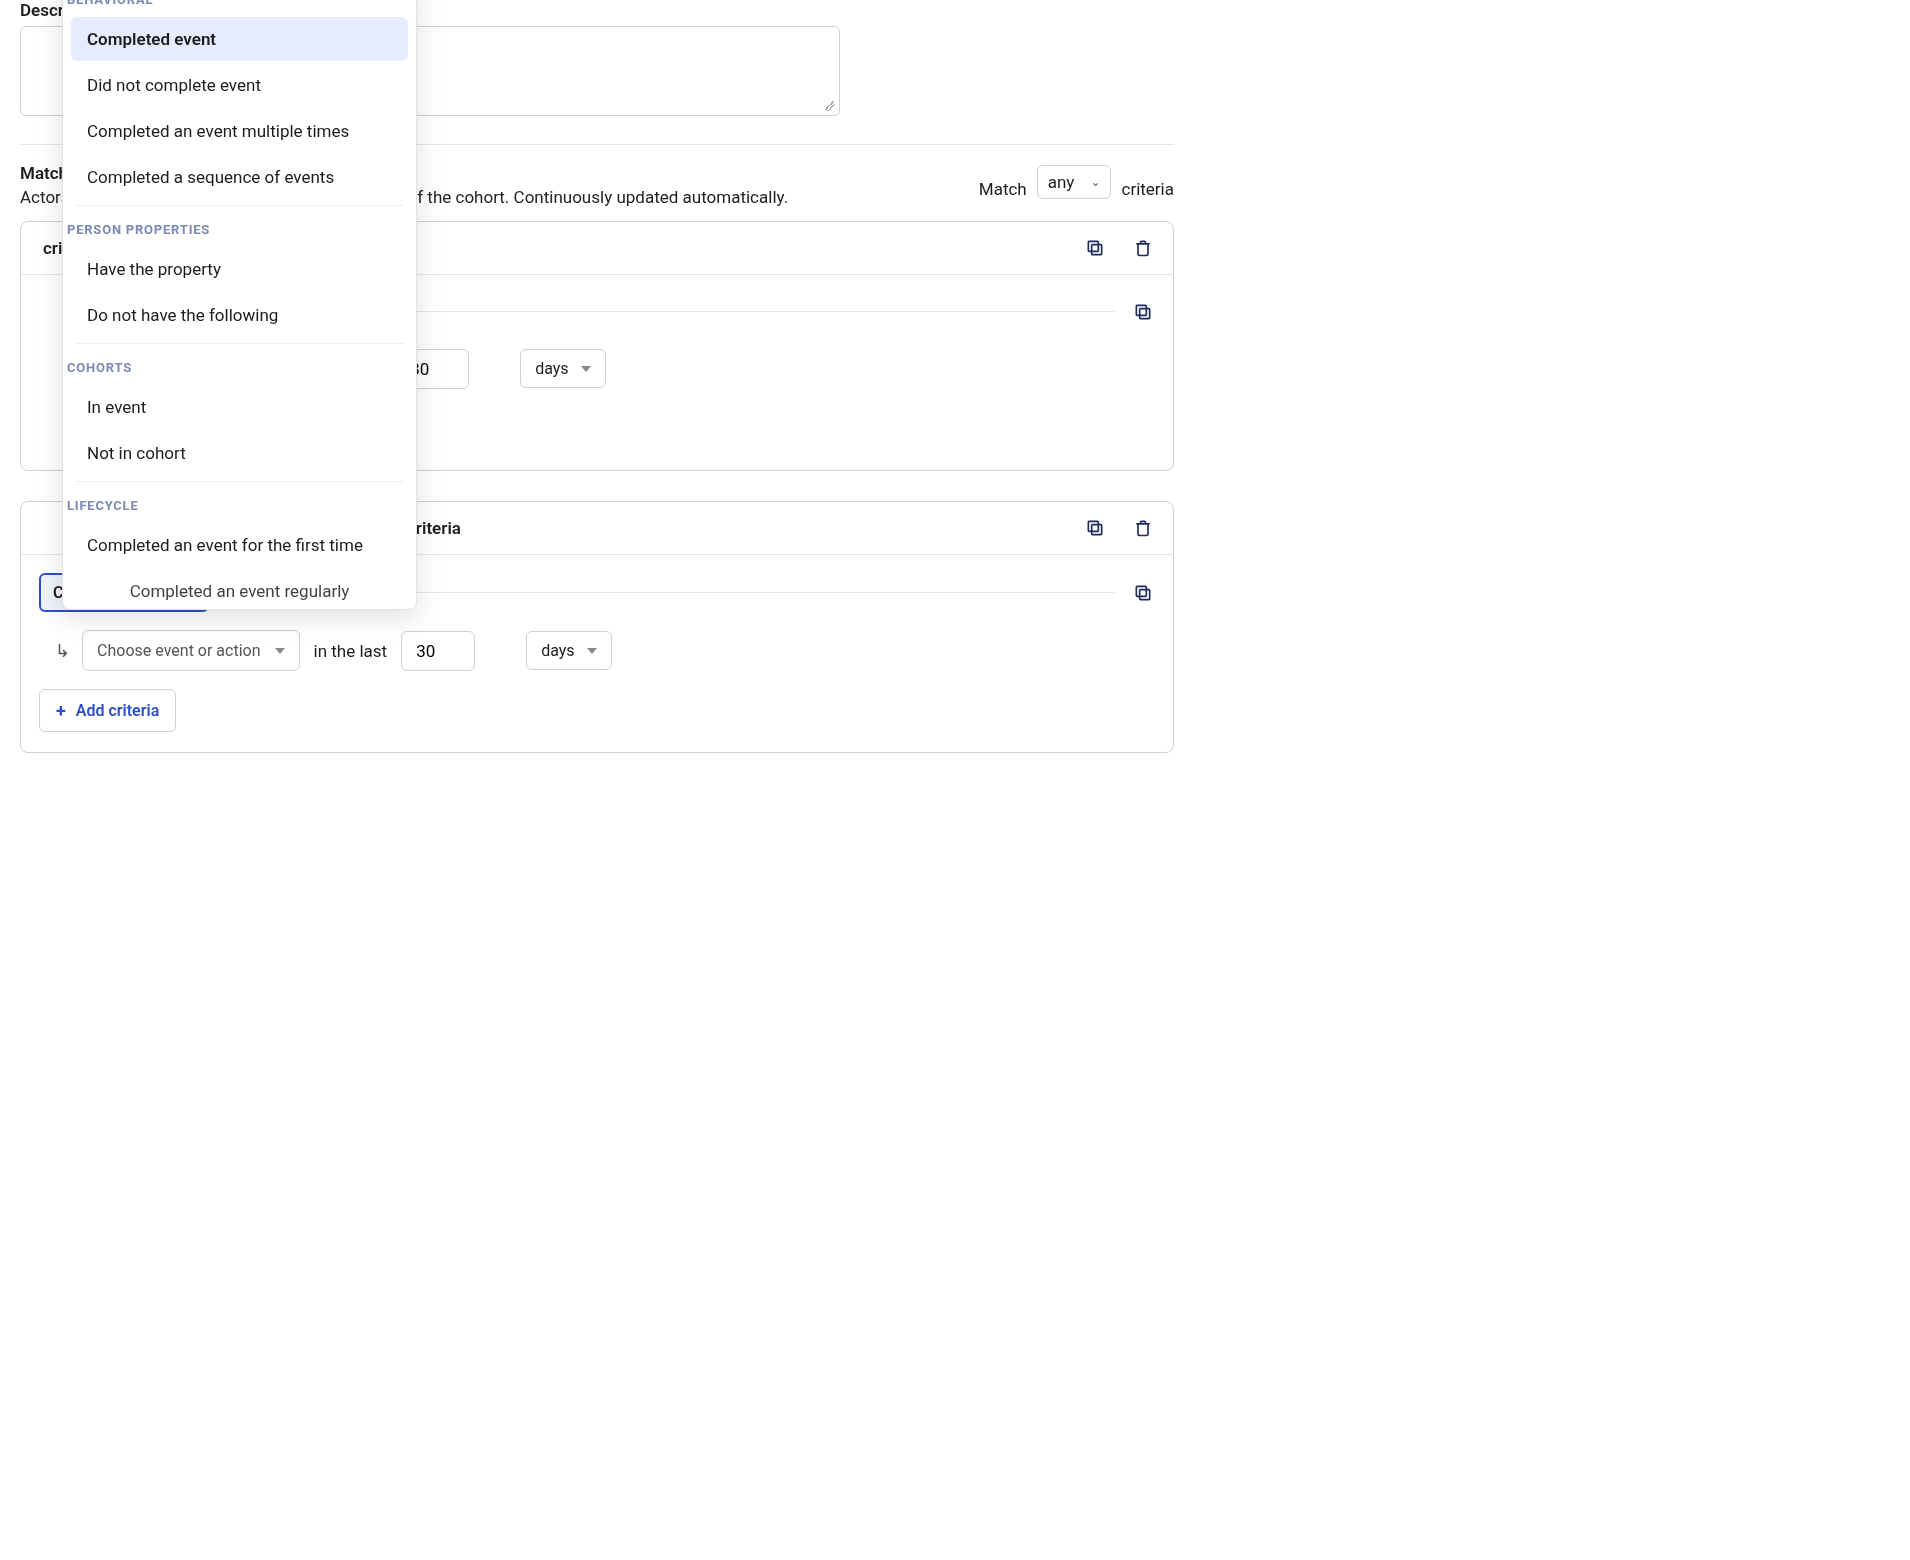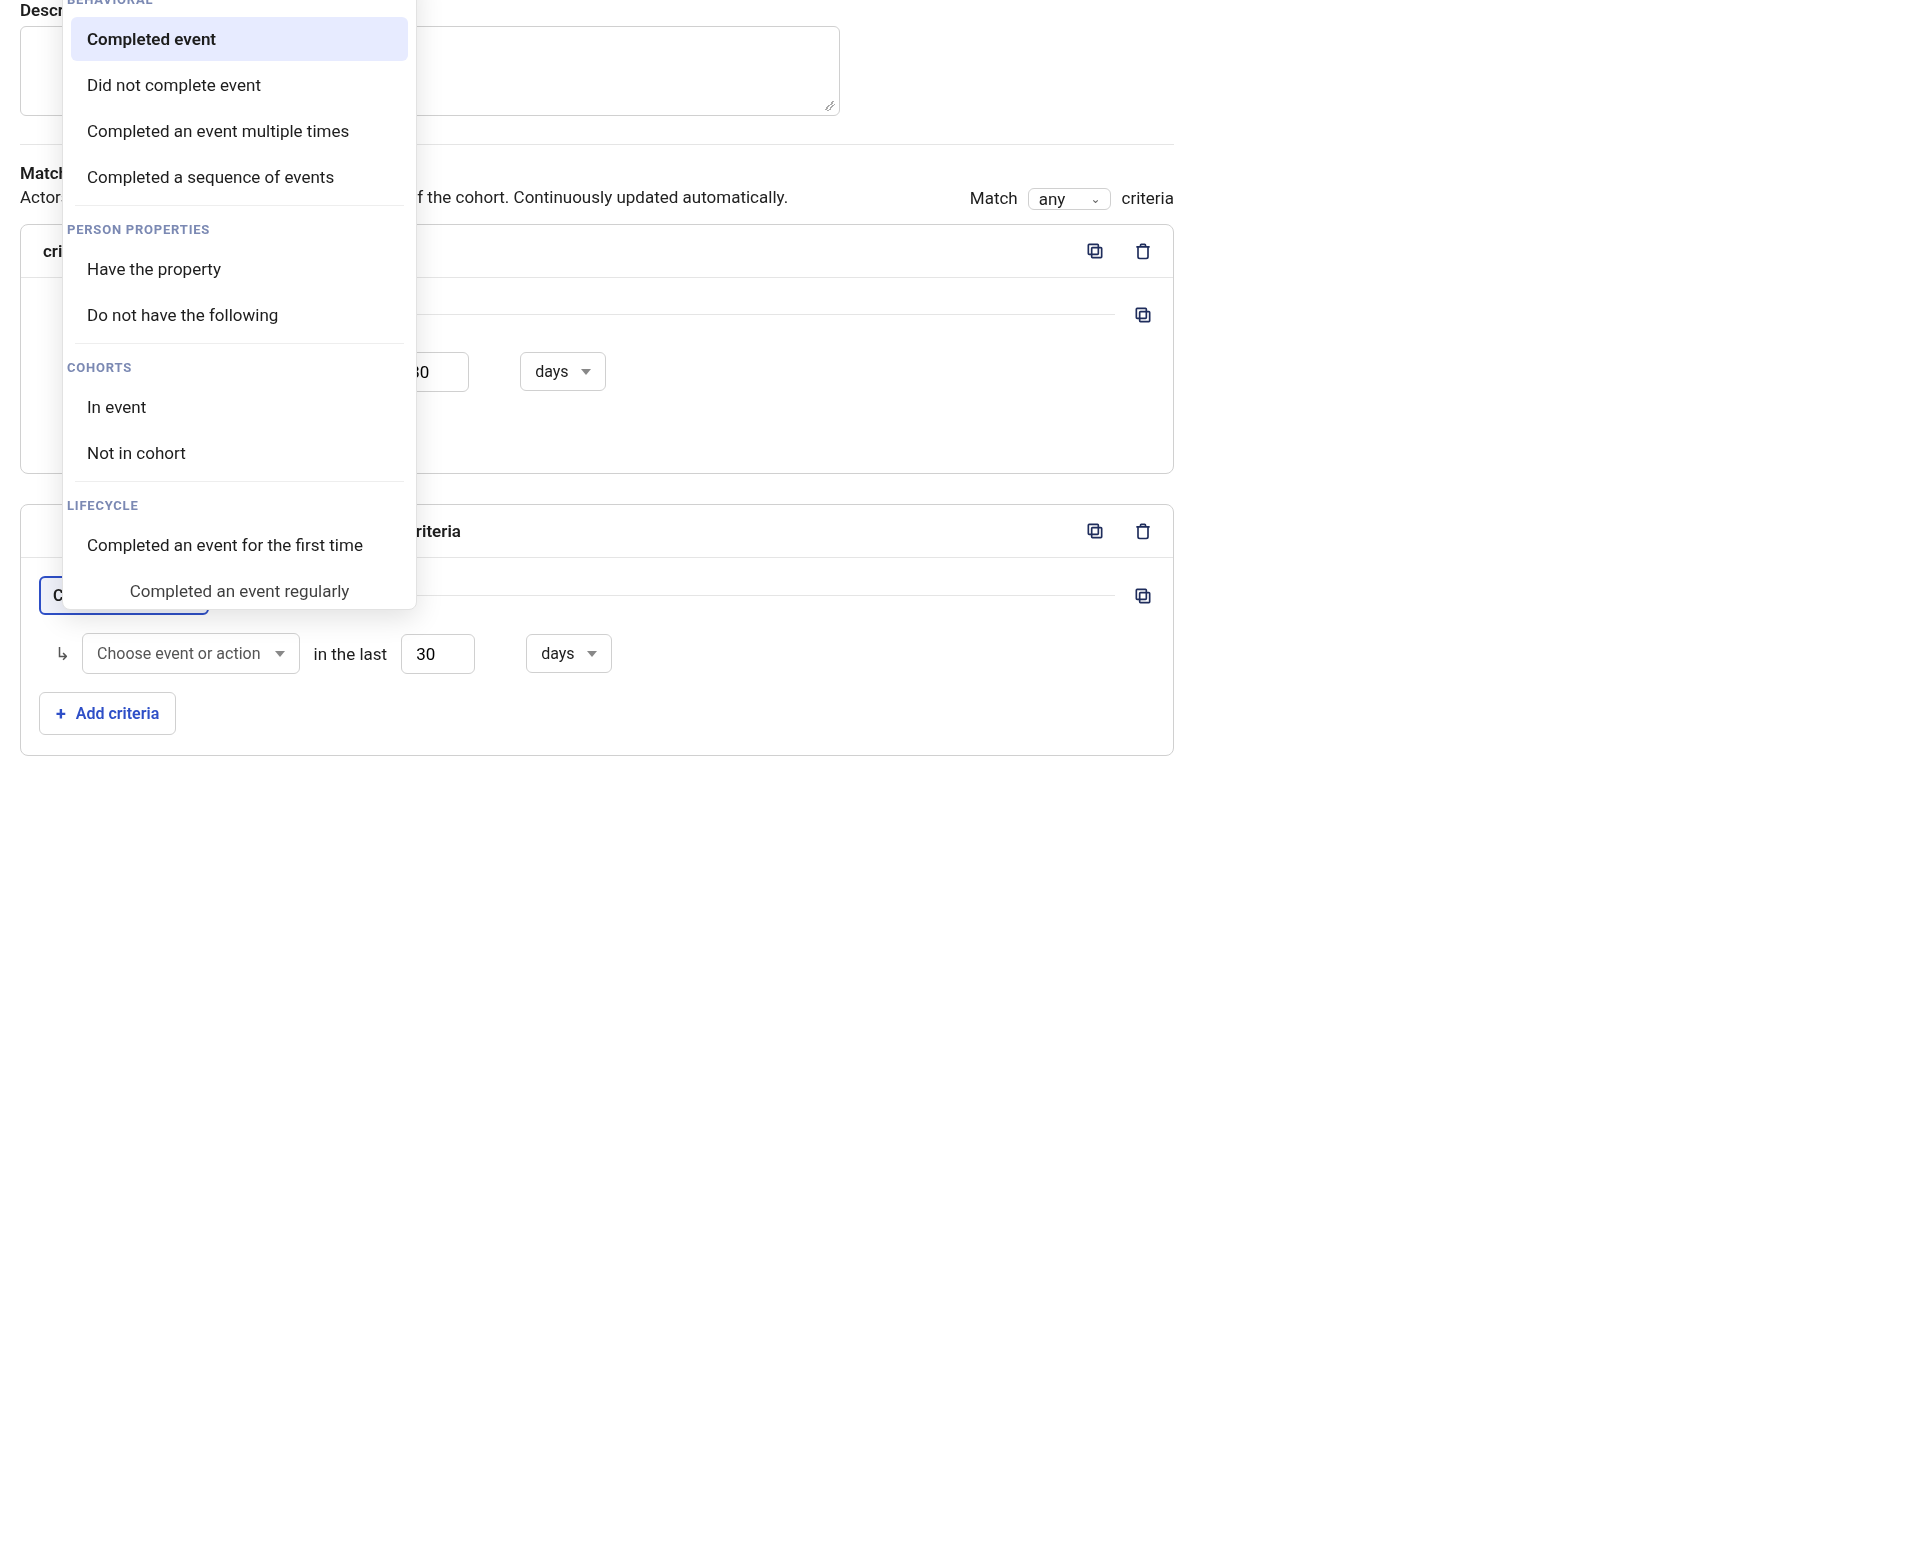--- a/index.html
+++ b/index.html
@@ -5,22 +5,22 @@
 * { margin:0; padding:0; box-sizing:border-box; font-family:-apple-system,BlinkMacSystemFont,"Segoe UI",Roboto,sans-serif; }
 body { background:#fff; color:#1d1d1d; font-size:16px; padding:0 20px 40px 20px; width:1194px; }
 .description-label { font-weight:600; font-size:17px; margin-bottom:6px; }
 .textarea { width:820px; height:90px; border:1px solid #d0d0d0; border-radius:6px; resize:both; position:relative; }
 .textarea::after { content:""; position:absolute; right:4px; bottom:4px; width:10px; height:10px; background:
   linear-gradient(135deg, transparent 40%, #aaa 40%, #aaa 50%, transparent 50%, transparent 60%, #aaa 60%, #aaa 70%, transparent 70%); }
 .divider { border-top:1px solid #e5e5e5; margin:28px 0 18px 0; }
 .match-row { display:flex; align-items:flex-start; justify-content:space-between; margin-bottom:14px; }
 .match-left .match-title { font-weight:600; font-size:17px; margin-bottom:4px; }
 .match-left .match-desc { font-size:17px; color:#222; }
-.match-right { display:flex; align-items:flex-start; gap:10px; font-size:17px; margin-top:25px; }
-.select-box { border:1px solid #d0d0d0; border-radius:6px; padding:0 10px; display:flex; align-items:center; gap:25px; cursor:pointer; background:#fff; }
+.match-right { display:flex; align-items:flex-end; gap:10px; font-size:17px; margin-top:2px; }
+.select-box { border:1px solid #d0d0d0; border-radius:6px; padding:6px 10px; display:flex; align-items:center; gap:16px; cursor:pointer; background:#fff; }
 .chev { font-size:12px; color:#666; }
 .criteria-group { border:1px solid #d0d0d0; border-radius:8px; margin-bottom:30px; background:#fff; }
 .group-header { display:flex; align-items:center; justify-content:space-between; padding:14px 18px; border-bottom:1px solid #e5e5e5; }
 .group-header-left { display:flex; align-items:center; gap:12px; }
 .group-header-title { font-weight:600; font-size:17px; }
 .icon-btn { width:24px; height:24px; cursor:pointer; color:#1f2d5c; display:flex; align-items:center; justify-content:center; }
 .icon-row { display:flex; gap:24px; }
 .criteria-body { padding:18px 18px 10px 18px; position:relative; }
 .criteria-row1 { display:flex; align-items:center; justify-content:space-between; margin-bottom:18px; }
 .pill-btn { border:1px solid #d0d0d0; border-radius:6px; padding:8px 12px; background:#fff; display:flex; align-items:center; gap:10px; font-weight:600; cursor:pointer; font-size:16px; }

